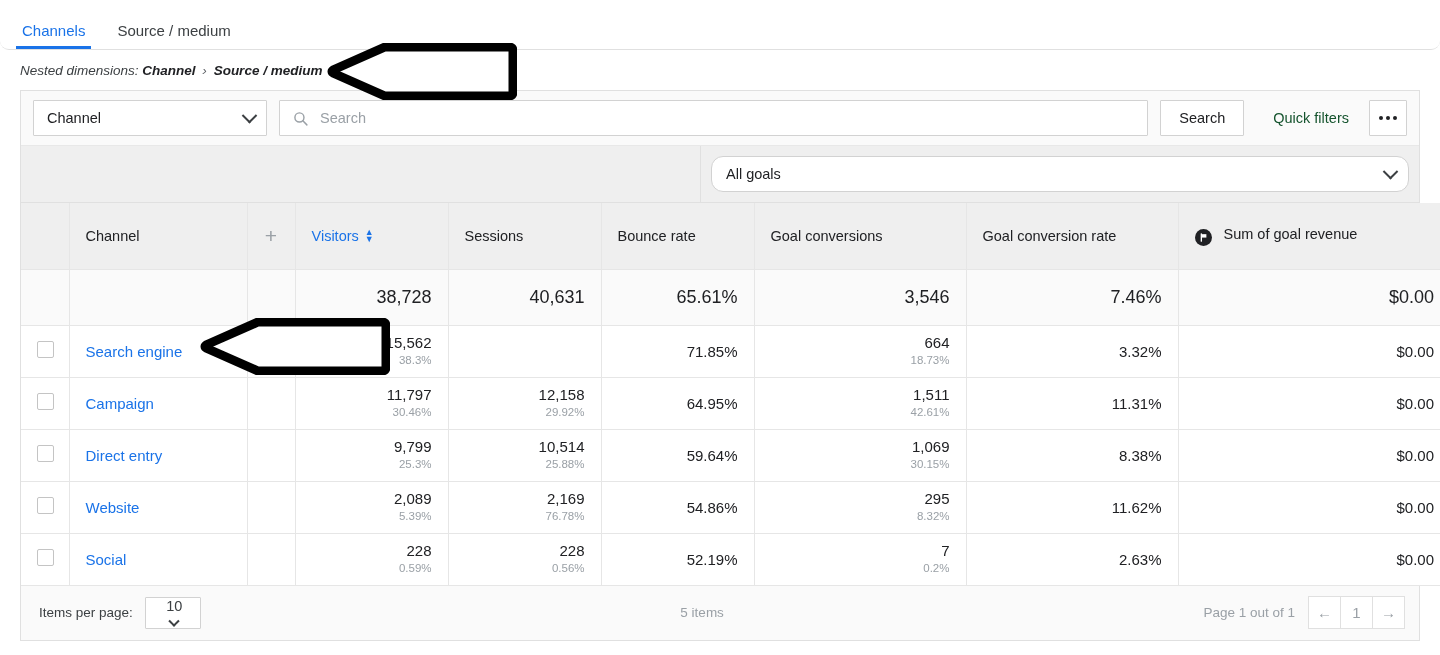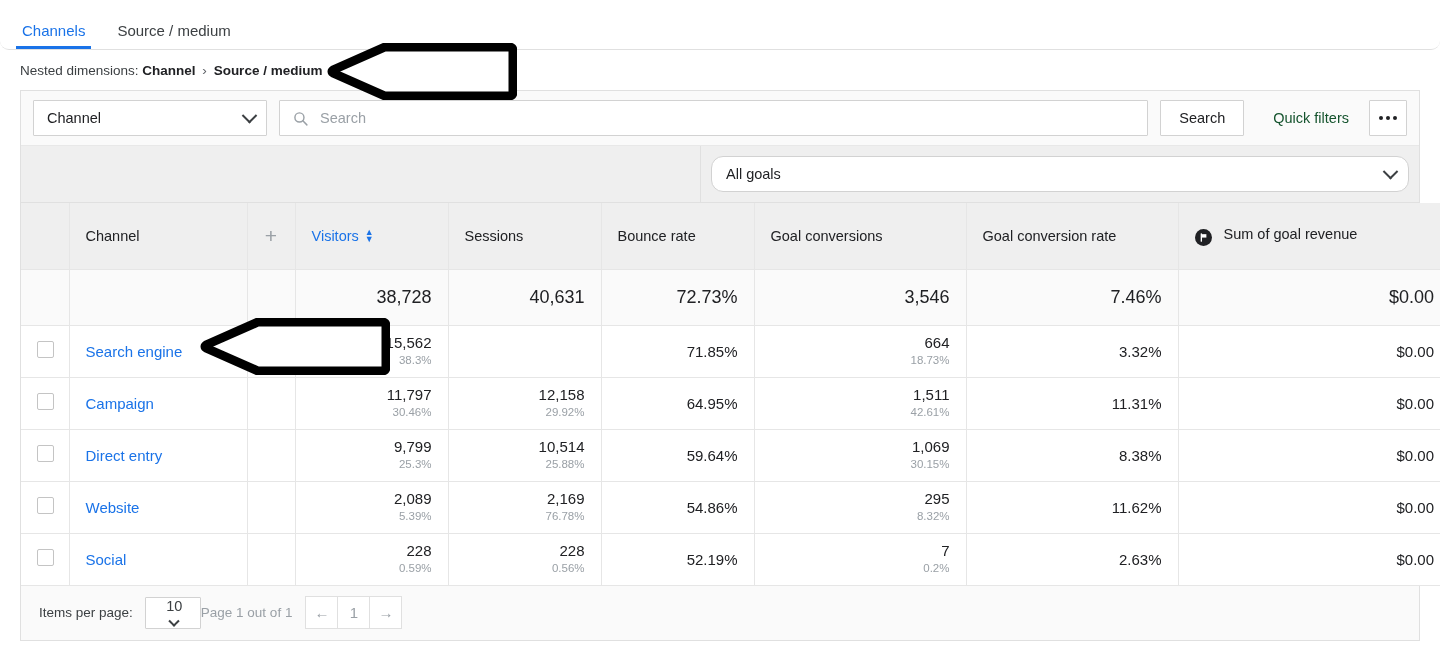--- a/index.html
+++ b/index.html
@@ -41,20 +41,21 @@
     height: 3px;
     background: #1a73e8;
   }
 
   
   .nested {
     padding: 13px 20px 0 20px;
     font-size: 13.5px;
     color: #3c4043;
     white-space: nowrap;
+    font-style: italic;
   }
   .nested .label { color: #3c4043; }
   .nested .crumb { font-weight: bold; color: #202124; }
   .nested .sep { color: #5f6368; margin: 0 3px; }
 
   
   .panel {
     margin: 12px 20px 0 20px;
     border: 1px solid #e0e0e0;
     background: #ffffff;
@@ -367,21 +368,21 @@
     </thead>
 
     <tbody>
 
       <tr class="totals">
         <td class="c-check"></td>
         <td class="c-dim"></td>
         <td class="c-plus"></td>
         <td class="num">38,728</td>
         <td class="num">40,631</td>
-        <td class="num">72.73%</td>
+        <td class="num">65.61%</td>
         <td class="num">3,546</td>
         <td class="num">7.46%</td>
         <td class="num">$0.00</td>
       </tr>
 
       <tr>
         <td class="c-check"><span class="chk"></span></td>
         <td class="c-dim"><span class="dimlink">Search engine</span></td>
         <td class="c-plus"></td>
         <td class="num">
@@ -486,20 +487,21 @@
       </tr>
     </tbody>
   </table>
 
   <div class="footer">
     <span>Items per page:</span>
     <div class="ipp-select">
       <span>10</span>
       <span class="chev"></span>
     </div>
+    <span class="items-count">5 items</span>
     <span class="page-label">Page 1 out of 1</span>
     <div class="pager">
       <div class="pg-btn">←</div>
       <div class="pg-btn">1</div>
       <div class="pg-btn">→</div>
     </div>
   </div>
 </div>
 
 <div class="anno" style="left:327px; top:43px;">

